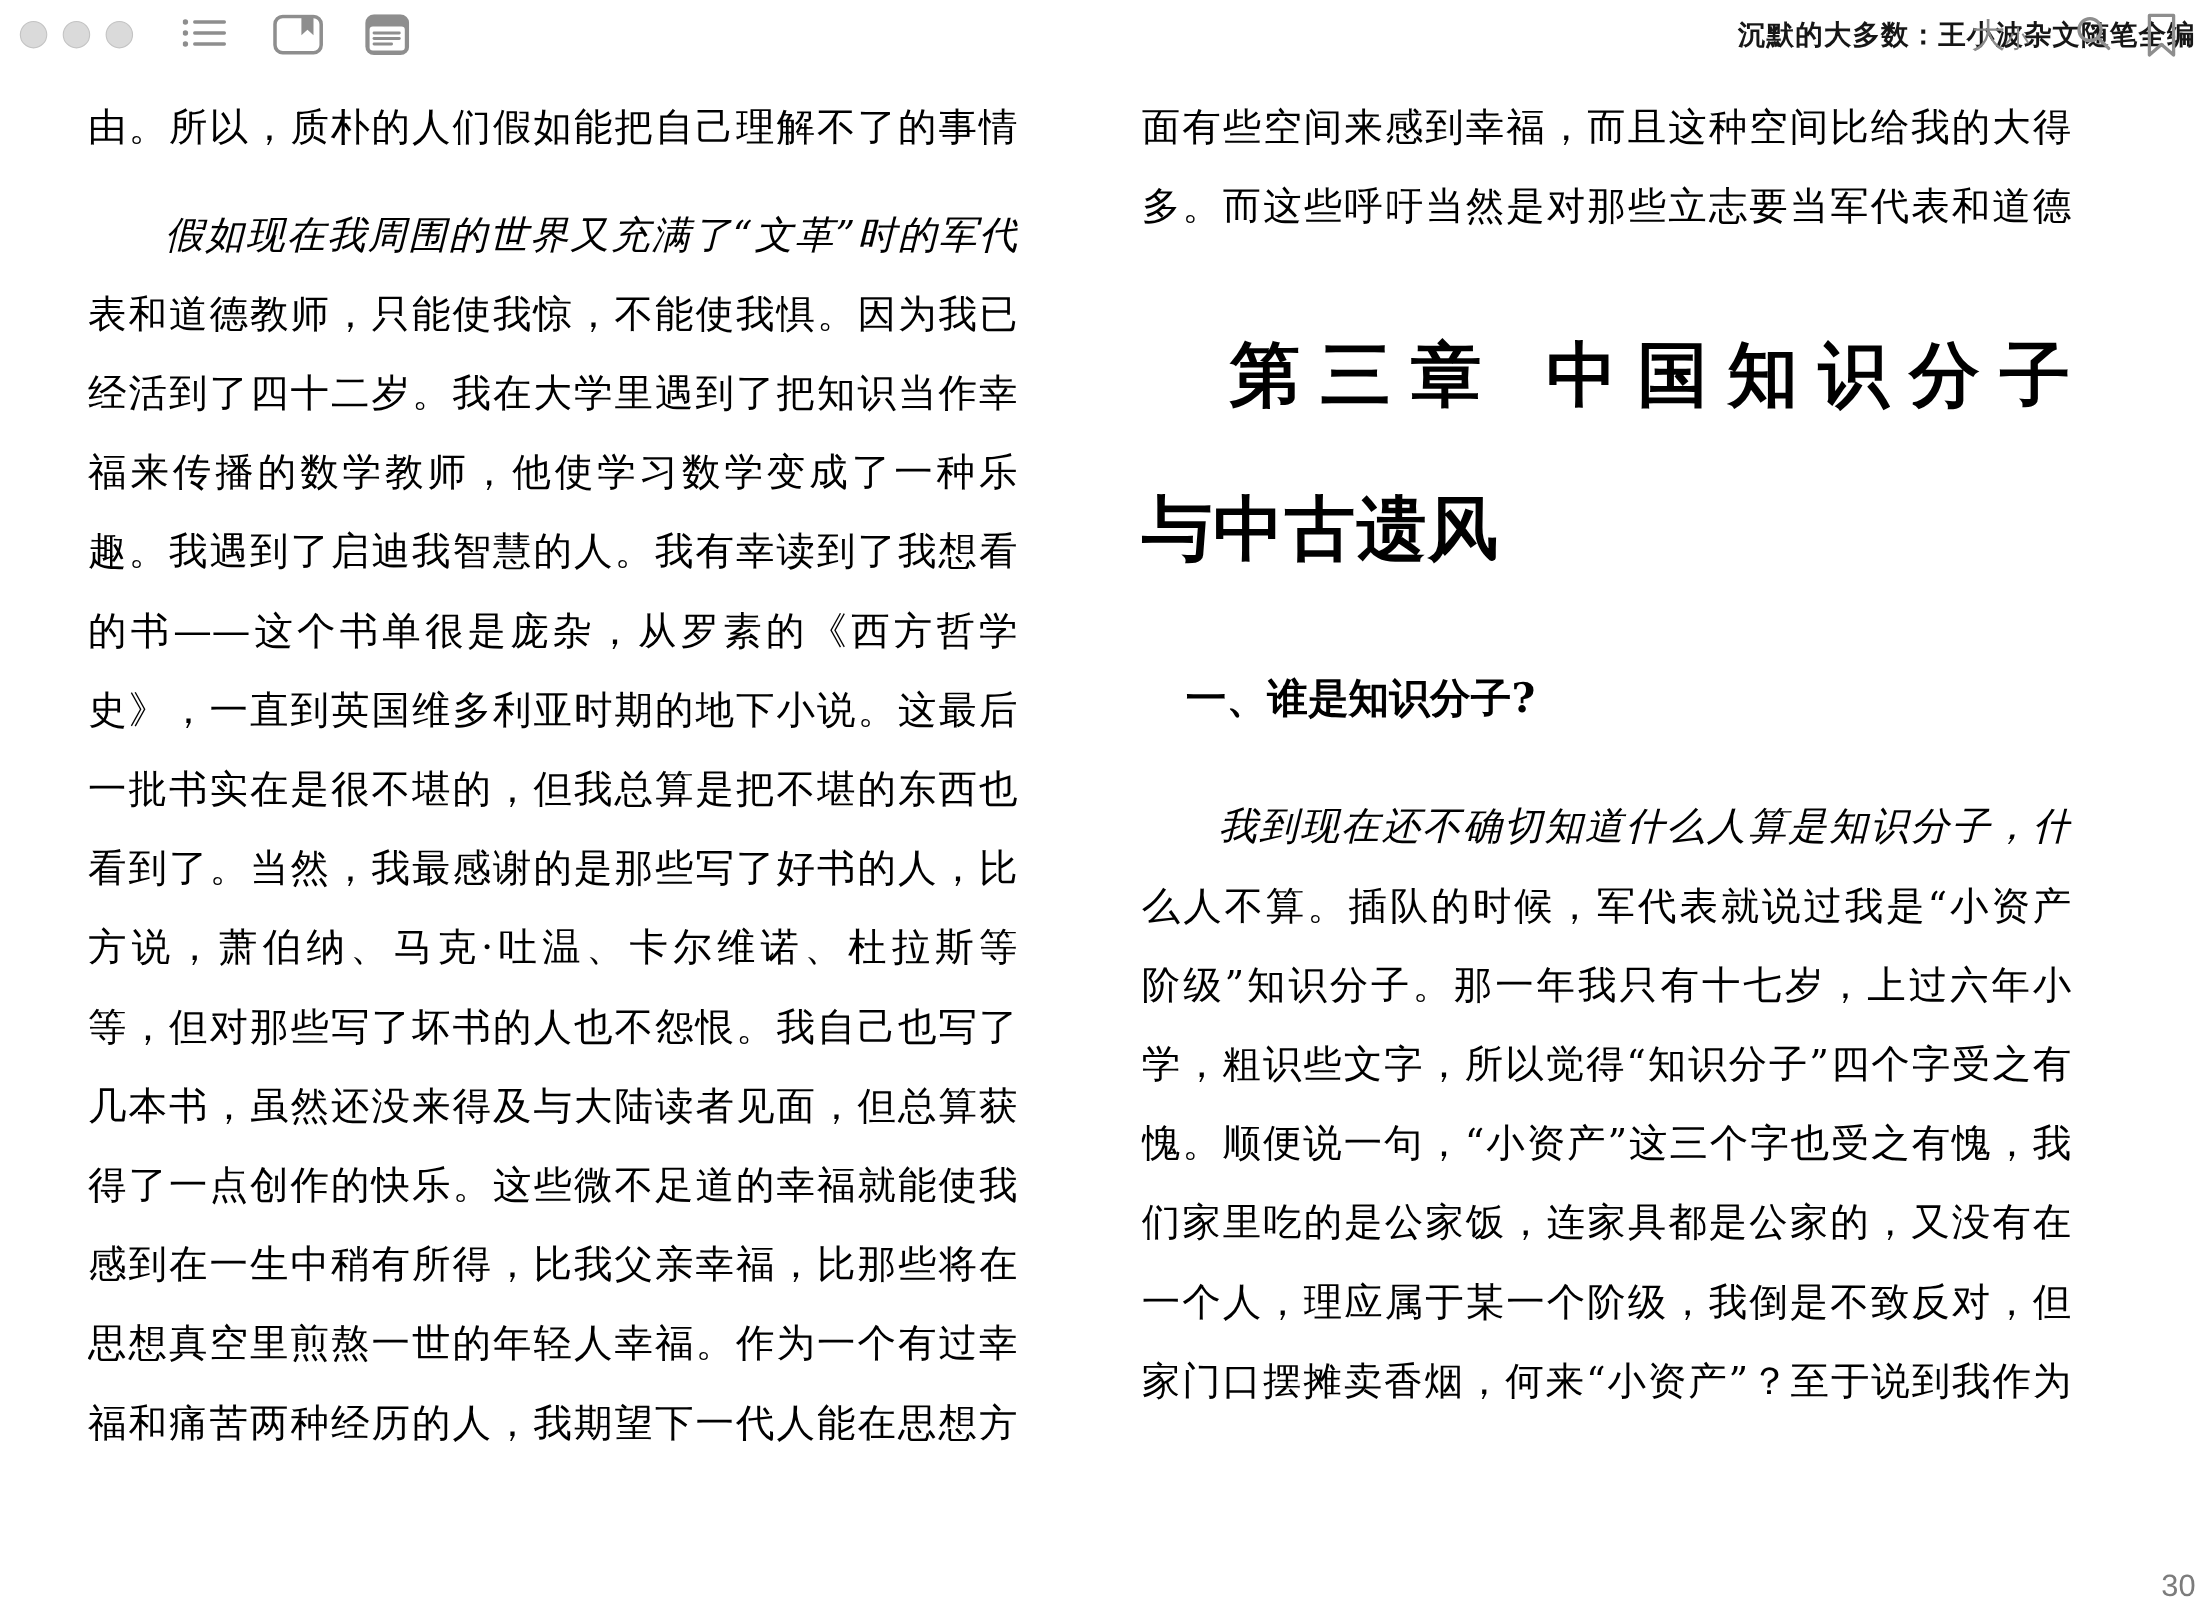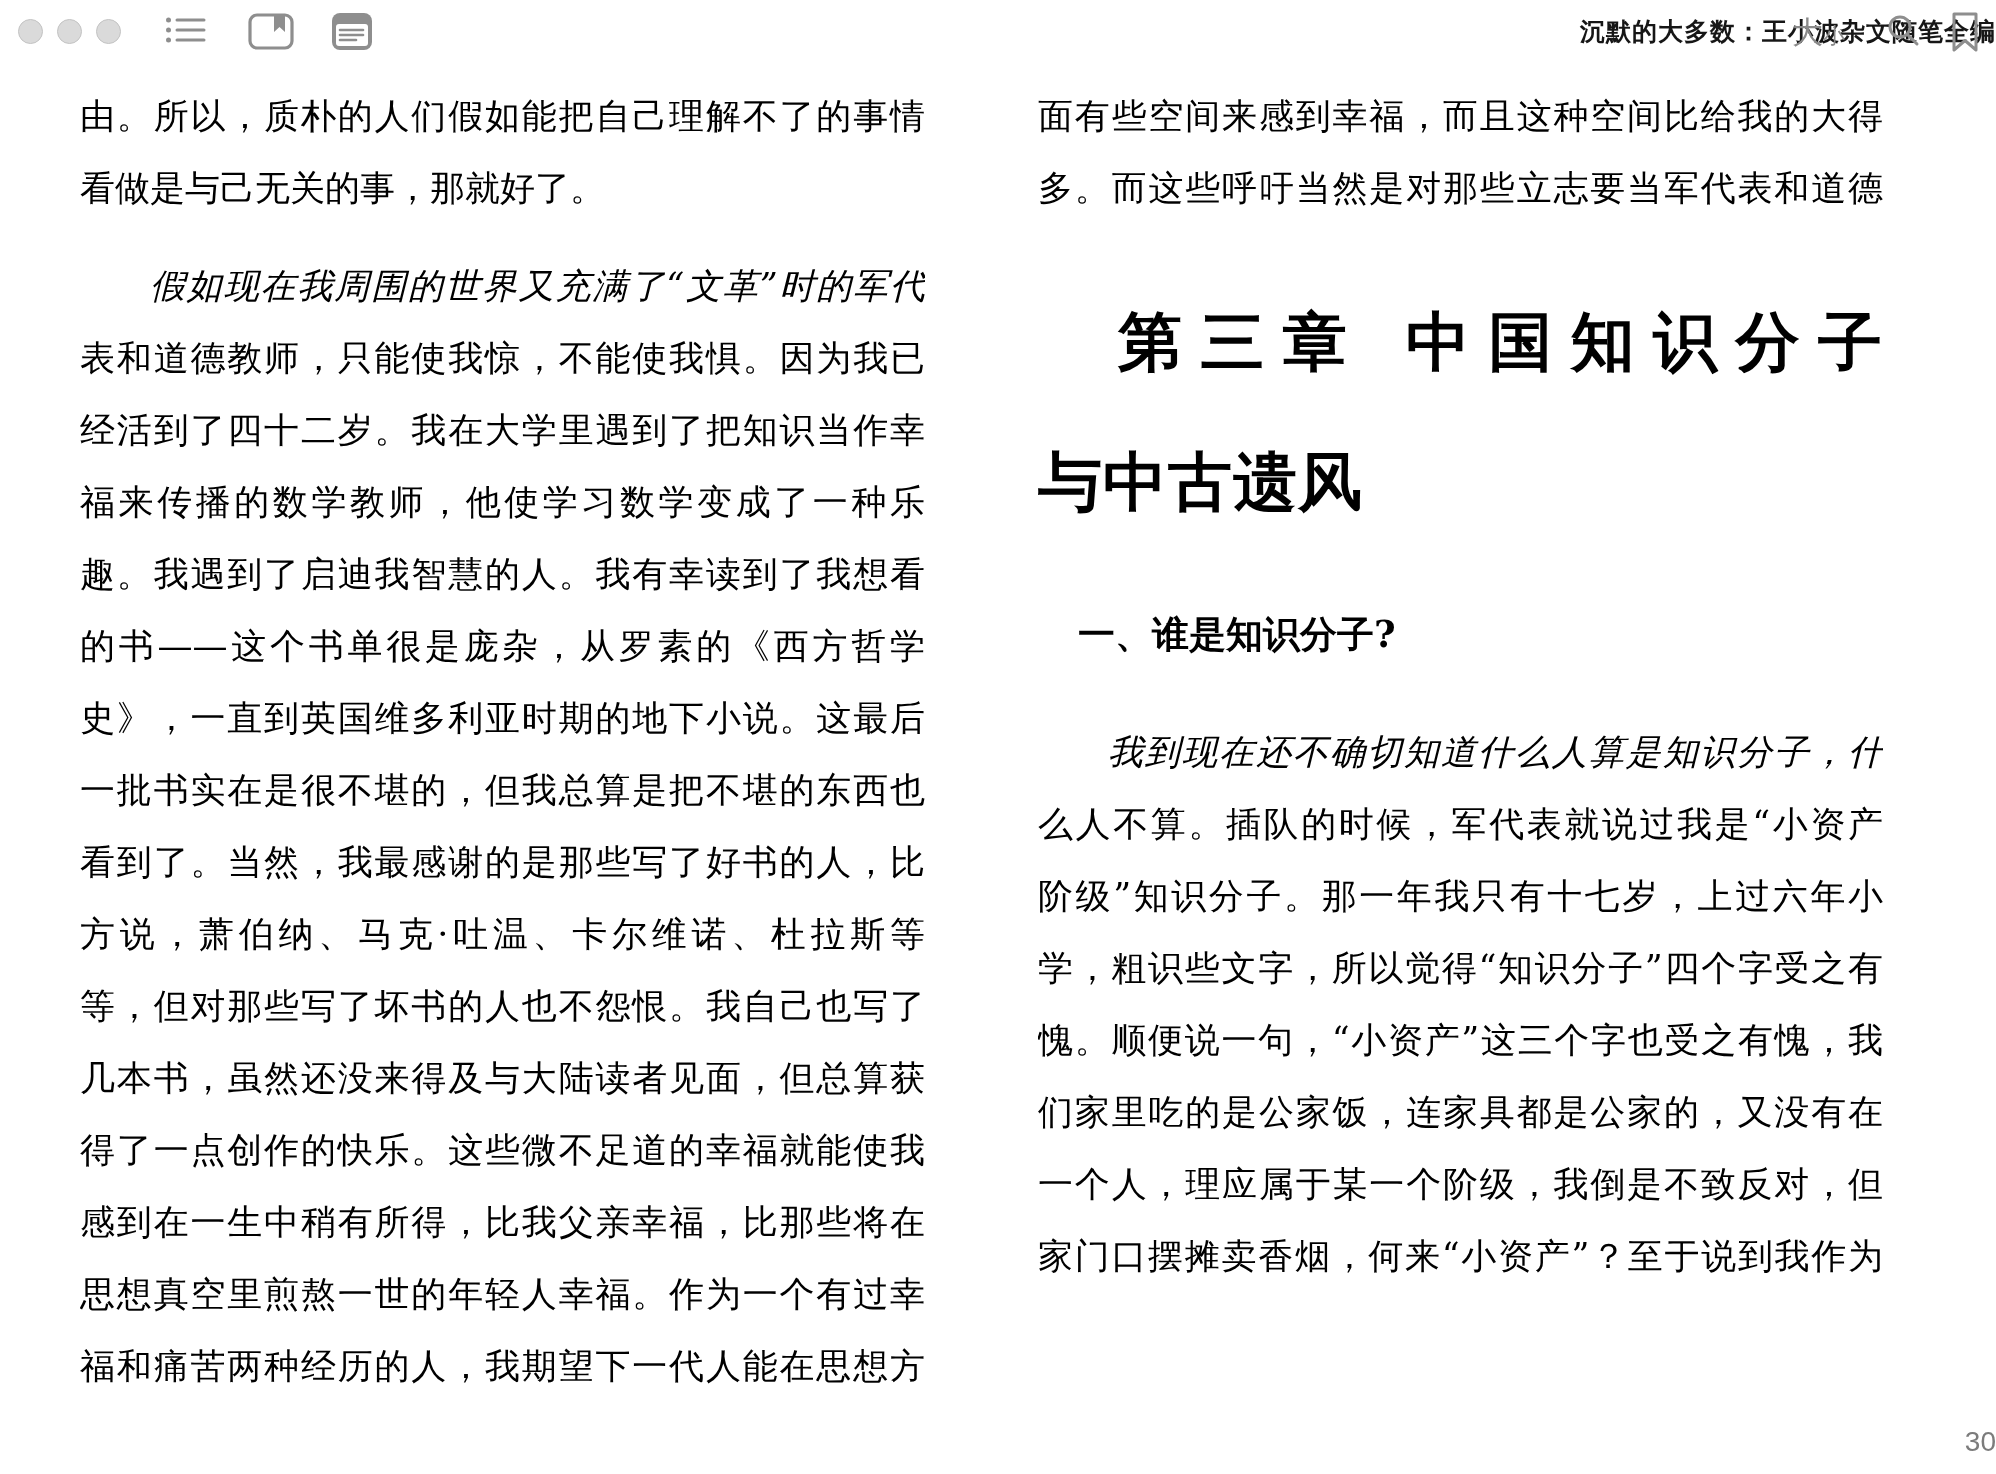--- a/index.html
+++ b/index.html
@@ -129,21 +129,20 @@
       <svg width="34" height="42" viewBox="0 0 34 42">
         <path d="M6 3 H28 V39 L17 29.5 L6 39 Z" fill="none" stroke="#8e8e8e" stroke-width="3" stroke-linejoin="round"></path>
       </svg>
     </span>
   </div>
 </div>
 
 <div class="page-col col-left">
   <div>
     <div class="ln">由。所以，质朴的人们假如能把自己理解不了的事情</div>
-    <div class="ln end">看做是与己无关的事，那就好了。</div>
   </div>
   <div class="para-gap">
     <div class="ln ind">假如现在我周围的世界又充满了“文革”时的军代</div>
     <div class="ln">表和道德教师，只能使我惊，不能使我惧。因为我已</div>
     <div class="ln">经活到了四十二岁。我在大学里遇到了把知识当作幸</div>
     <div class="ln">福来传播的数学教师，他使学习数学变成了一种乐</div>
     <div class="ln">趣。我遇到了启迪我智慧的人。我有幸读到了我想看</div>
     <div class="ln">的书——这个书单很是庞杂，从罗素的《西方哲学</div>
     <div class="ln">史》，一直到英国维多利亚时期的地下小说。这最后</div>
     <div class="ln">一批书实在是很不堪的，但我总算是把不堪的东西也</div>

